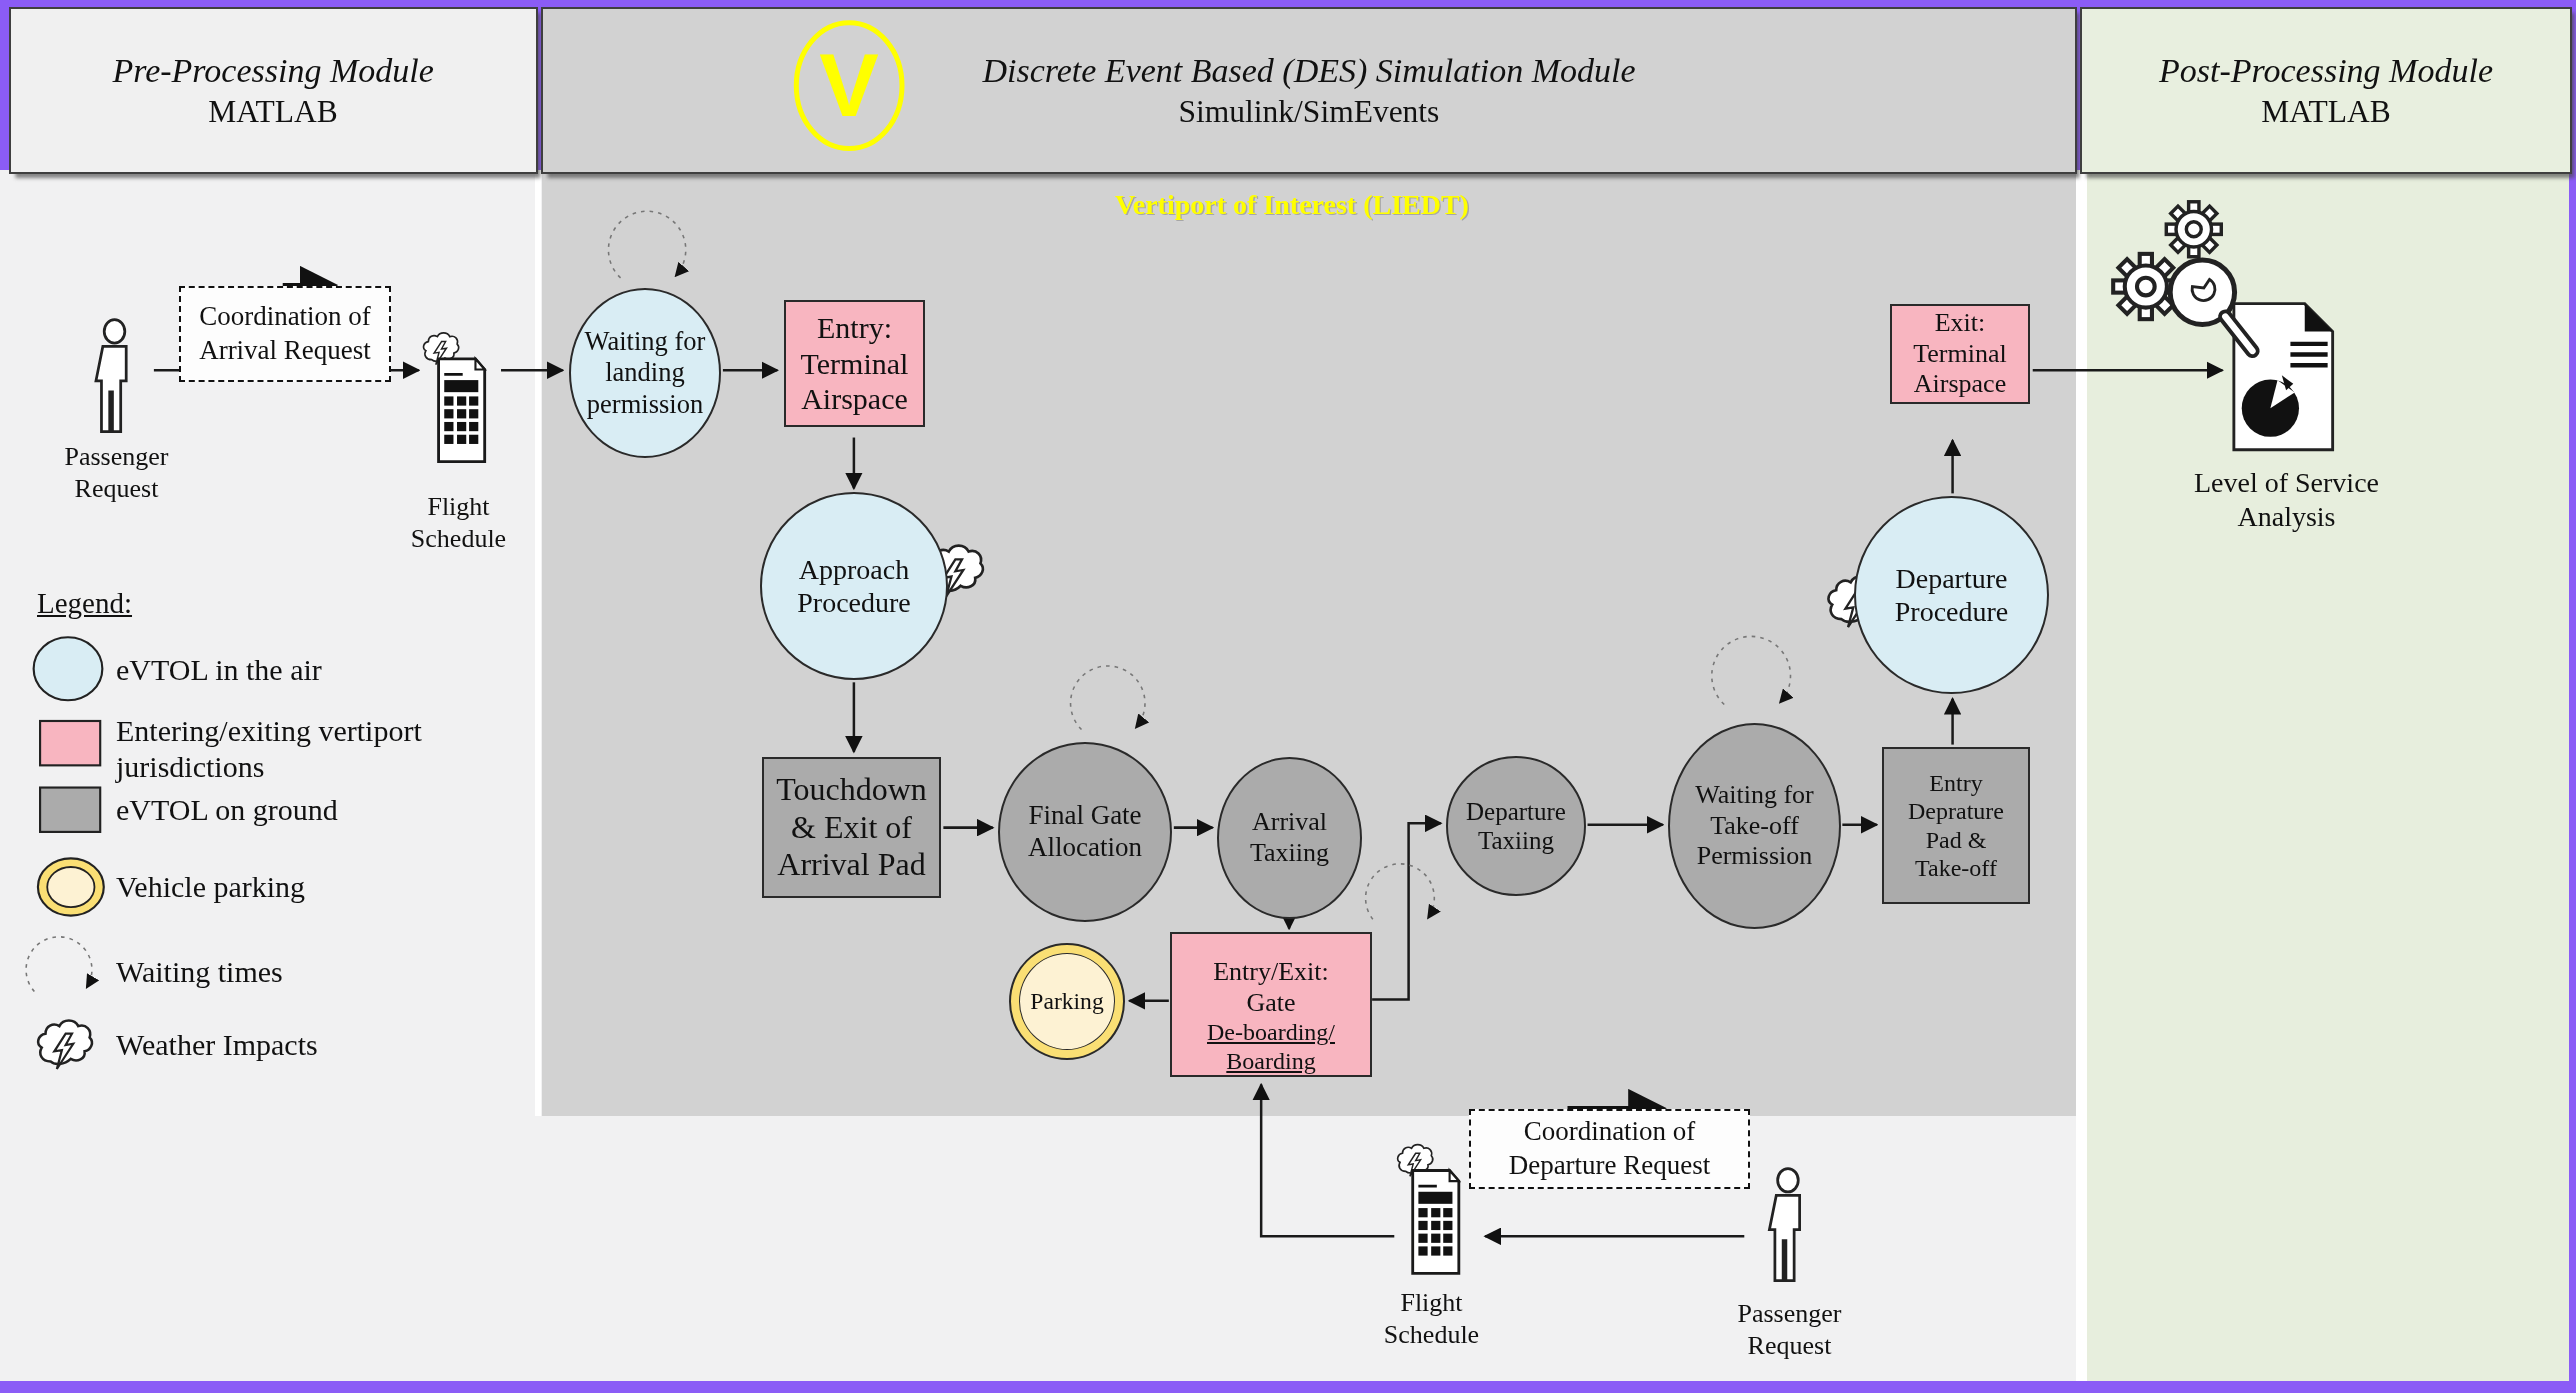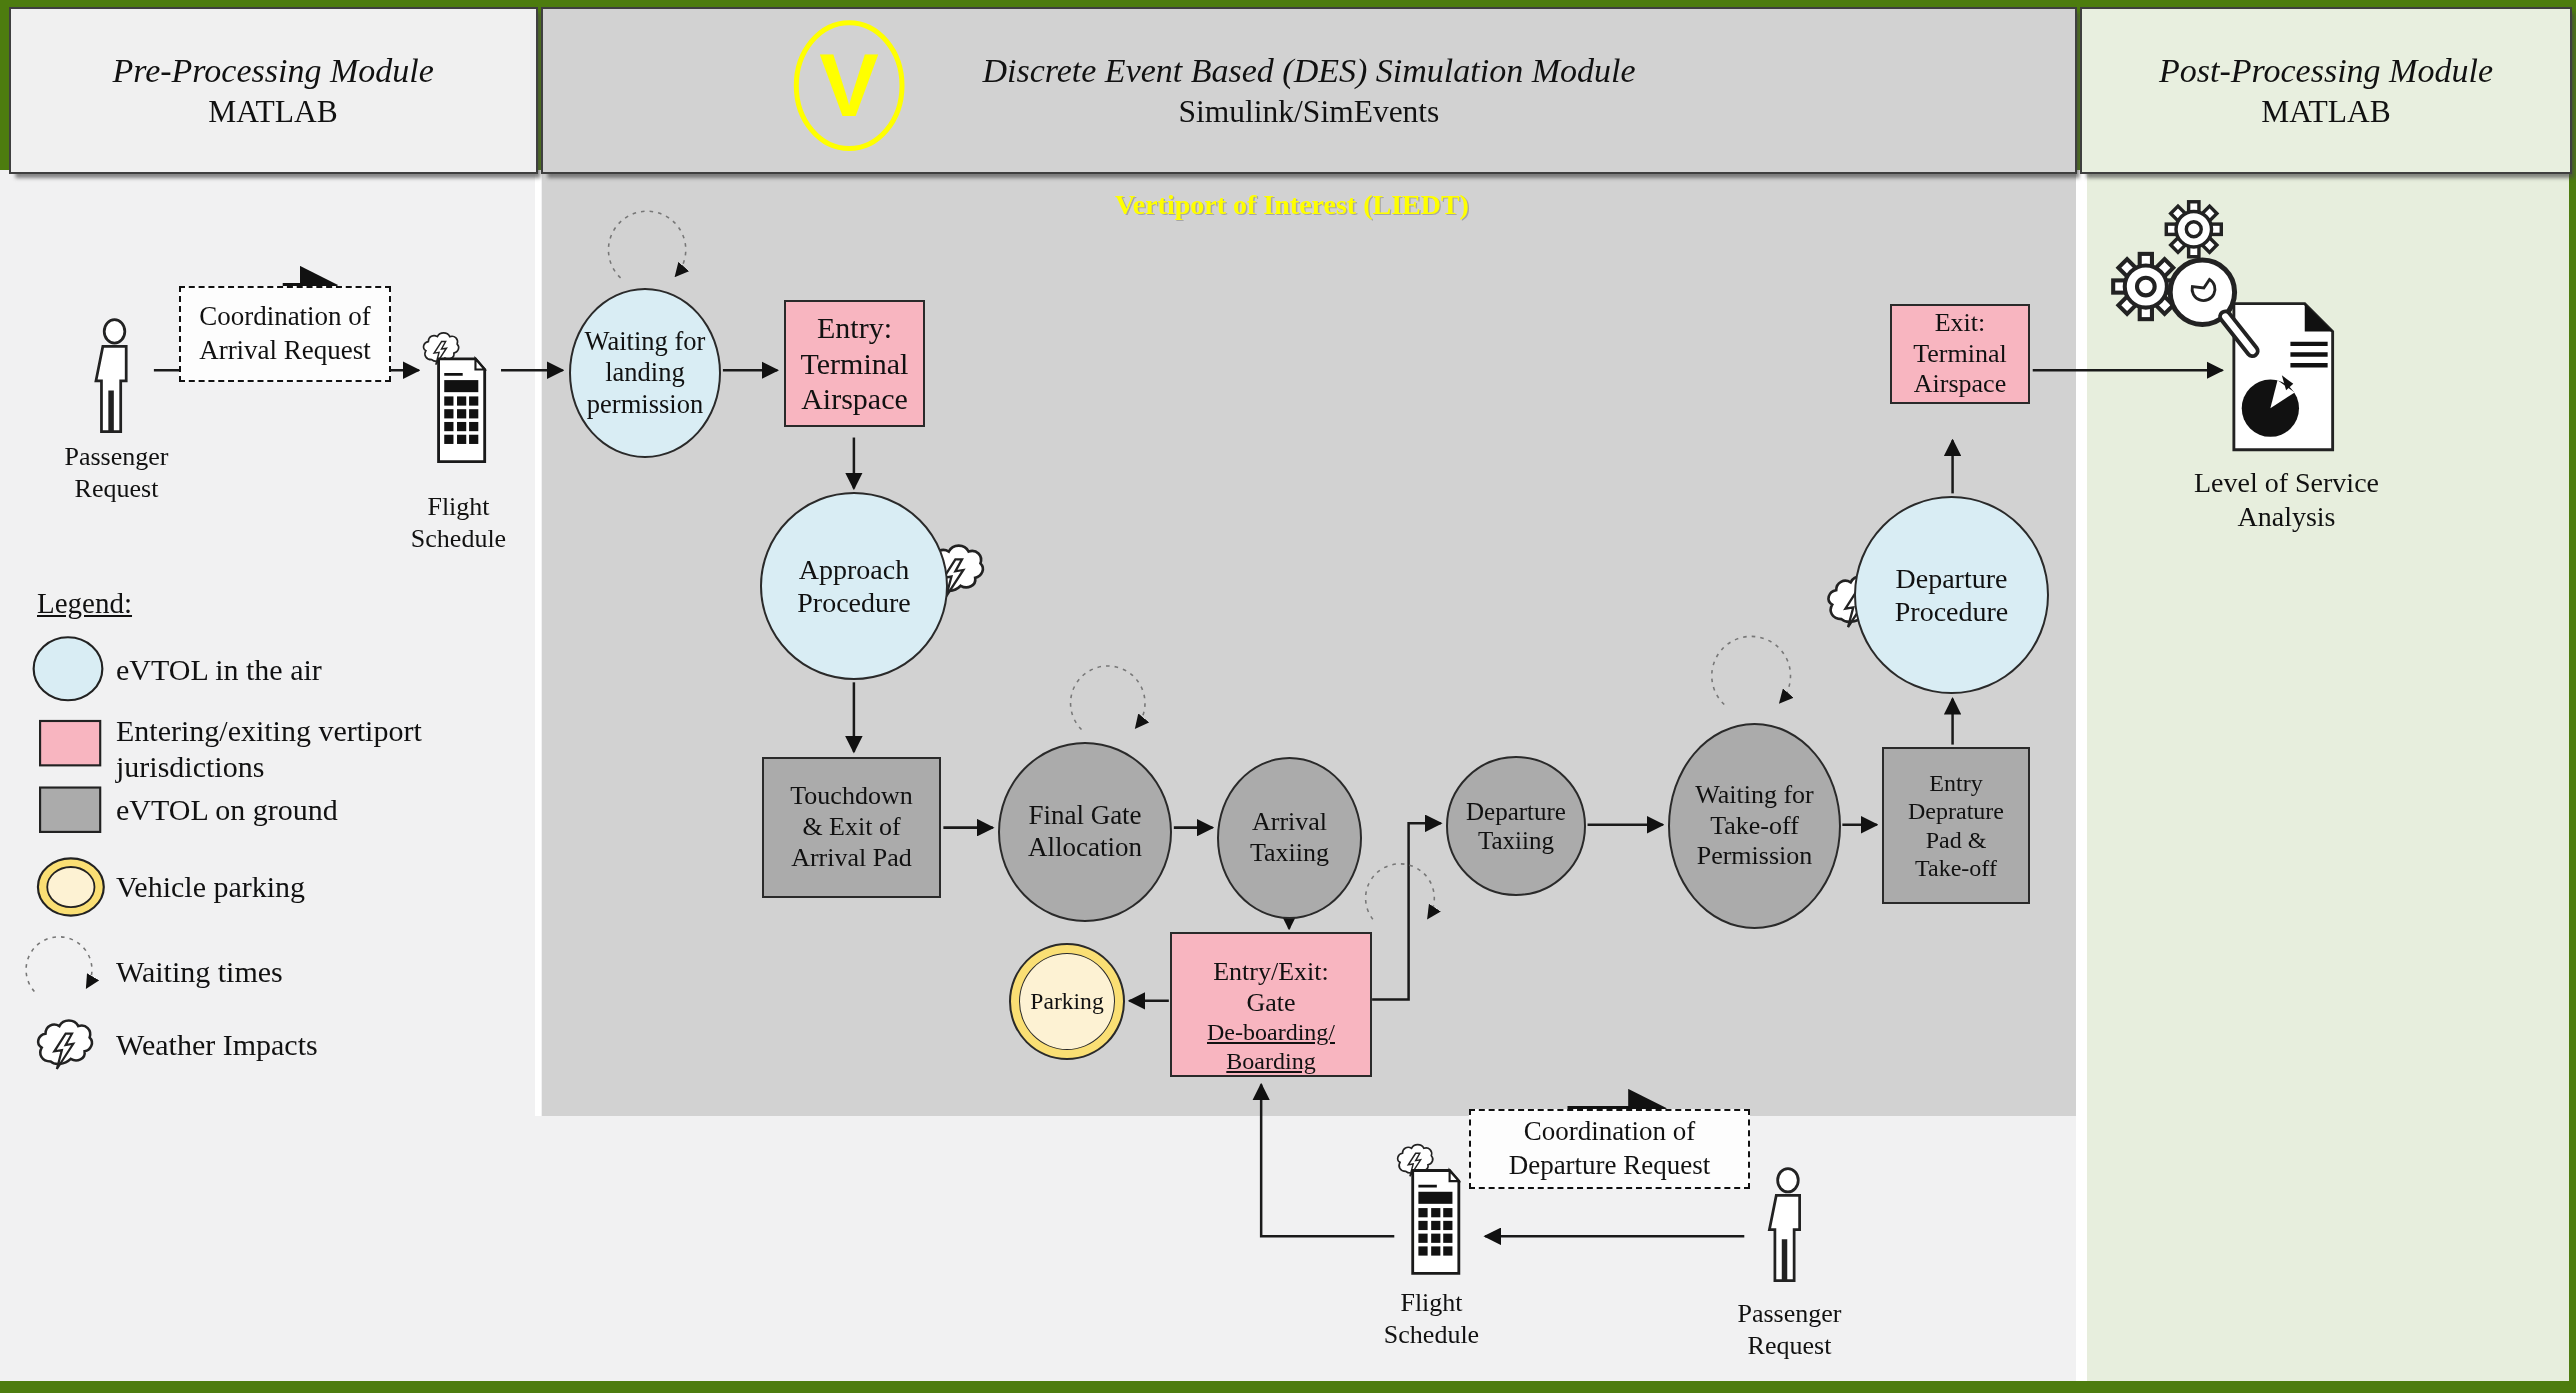--- a/index.html
+++ b/index.html
@@ -1,16 +1,16 @@
 <!DOCTYPE html>
 <html style="font-size:11.5px"><head>
 <meta charset="utf-8">
 <style>
   html,body{margin:0;padding:0;background:#ffffff;}
-  #canvas{position:relative;width:2576px;height:1394px;overflow:hidden;background:#4d7c0f;
+  #canvas{position:relative;width:2576px;height:1394px;overflow:hidden;background:#8b5cf6;
           font-family:"Liberation Serif",serif;color:#111;}
   .abs{position:absolute;}
   
   .pane-light{background:#f1f1f2;}
   .pane-green{background:#e7eedd;}
   .pane-des{background:#d2d2d2;}
   
   .hdr{border:2.1px solid #3f3f3f;box-shadow:4.3px 5px 3.6px -1.4px rgba(70,70,70,0.65);
        display:flex;flex-direction:column;align-items:center;justify-content:center;text-align:center;}
   .hdr .t1{font-style:italic;font-size:34px;line-height:1.25;}
@@ -185,21 +185,21 @@
   </svg>
 
   <div class="abs node ellipse blue" style="left:569px;top:288px;width:152px;height:170px;font-size:26.5px;">Waiting for
 landing
 permission</div>
   <div class="abs node pink" style="left:784px;top:300px;width:141px;height:127px;font-size:30px;">Entry:
 Terminal
 Airspace</div>
   <div class="abs node ellipse blue" style="left:760px;top:492px;width:188px;height:188px;font-size:28px;">Approach
 Procedure</div>
-  <div class="abs node gray" style="left:762px;top:757px;width:179px;height:141px;font-size:26px;">Touchdown
+  <div class="abs node gray" style="left:762px;top:757px;width:179px;height:141px;font-size:32px;">Touchdown
 &amp; Exit of
 Arrival Pad</div>
   <div class="abs node ellipse gray" style="left:998px;top:742px;width:174px;height:180px;font-size:27px;">Final Gate
 Allocation</div>
   <div class="abs node ellipse gray" style="left:1217px;top:757px;width:145px;height:162px;font-size:26px;">Arrival
 Taxiing</div>
   <div class="abs node pink" style="left:1170px;top:932px;width:202px;height:145px;font-size:26px;flex-direction:column;justify-content:flex-end;">
     <div style="white-space:pre-line;">Entry/Exit:
 Gate</div>
     <div style="white-space:pre-line;font-size:24px;text-decoration:underline;">De-boarding/

